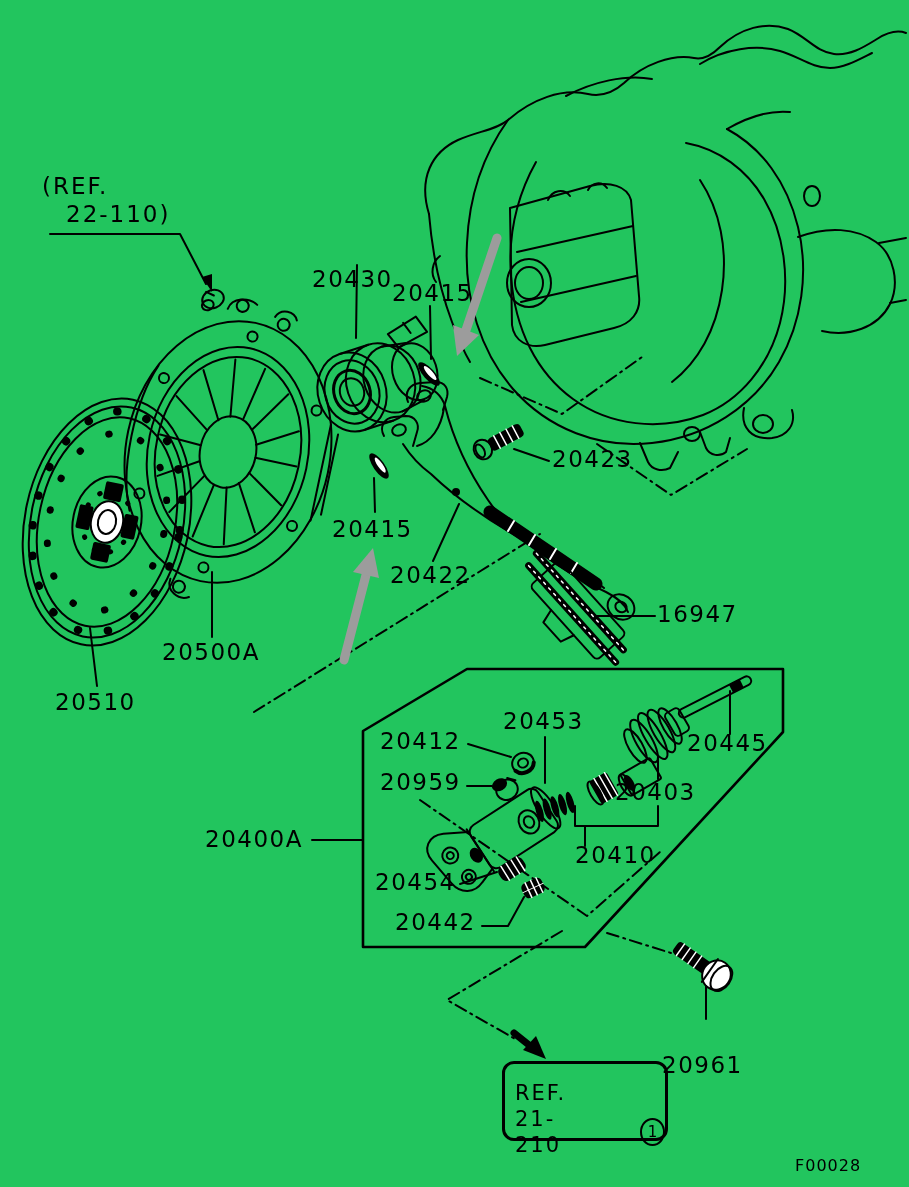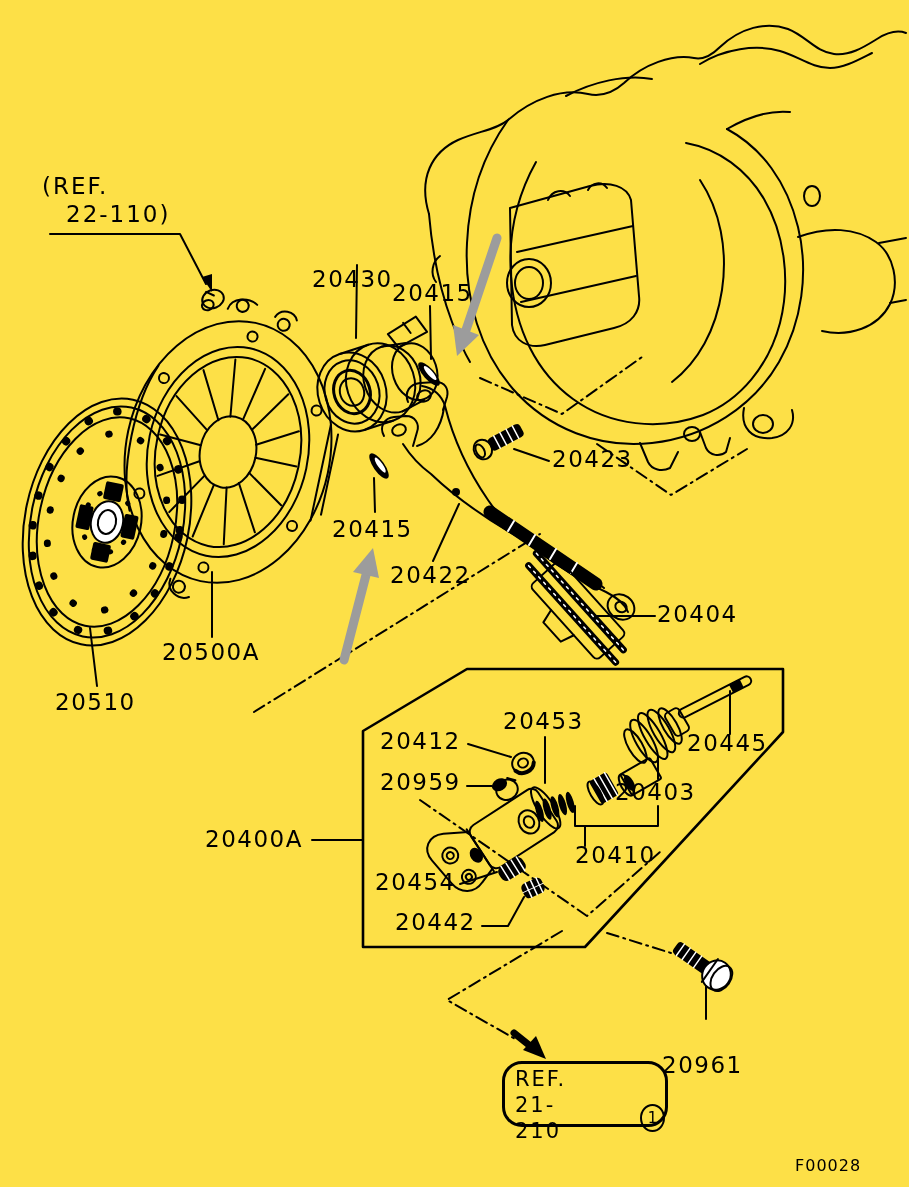--- a/index.html
+++ b/index.html
@@ -1,22 +1,22 @@
 <!DOCTYPE html>
 <html><head>
 <meta charset="utf-8">
 <style>
   html,body{margin:0;padding:0;background:#fff;}
-  #stage{position:relative;width:909px;height:1187px;background:#fde047;overflow:hidden;
+  #stage{position:relative;width:909px;height:1187px;background:#22c55e;overflow:hidden;
          font-family:"DejaVu Sans","Liberation Sans",sans-serif;}
   #art{position:absolute;left:0;top:0;}
   .lbl{position:absolute;color:#000;font-size:23px;letter-spacing:1.5px;white-space:pre;line-height:27px;}
   .small{font-size:16px;letter-spacing:1px;margin-top:16px;}
   .refbox{position:absolute;left:502px;top:1061px;width:150px;height:58px;border:3px solid #000;
-          border-radius:20px;padding:2px 0 0 10px;font-size:21px;letter-spacing:2px;line-height:26px;}
+          border-radius:12px;padding:16px 0 0 10px;font-size:21px;letter-spacing:2px;line-height:26px;}
   .refbox .row{display:flex;align-items:center;gap:44px;}
   .badge{display:inline-block;width:24px;height:24px;border:2px solid #000;border-radius:50%;
          font-size:15px;letter-spacing:0;line-height:24px;text-align:center;margin-left:6px;}
   .reftop{position:absolute;left:42px;top:172px;font-size:23px;letter-spacing:2px;line-height:28px;white-space:pre;}
 </style>
 </head>
 <body>
 
 <div id="stage">
 
@@ -277,21 +277,21 @@
   </g>
 </svg>
 
 <div class="reftop"><span>(REF.</span><br><span style="margin-left:24px;">22-110)</span></div>
 
 <div class="lbl" style="left:312px;top:238px;margin-top:28px;">20430</div>
 <div class="lbl" style="left:392px;top:280px;">20415</div>
 <div class="lbl" style="left:552px;top:446px;">20423</div>
 <div class="lbl" style="left:332px;top:516px;">20415</div>
 <div class="lbl" style="left:390px;top:562px;">20422</div>
-<div class="lbl" style="left:657px;top:601px;">20404</div>
+<div class="lbl" style="left:657px;top:601px;">16947</div>
 <div class="lbl" style="left:162px;top:639px;">20500A</div>
 <div class="lbl" style="left:55px;top:689px;">20510</div>
 <div class="lbl" style="left:503px;top:708px;">20453</div>
 <div class="lbl" style="left:380px;top:728px;">20412</div>
 <div class="lbl" style="left:687px;top:730px;">20445</div>
 <div class="lbl" style="left:380px;top:769px;">20959</div>
 <div class="lbl" style="left:615px;top:779px;">20403</div>
 <div class="lbl" style="left:205px;top:826px;">20400A</div>
 <div class="lbl" style="left:575px;top:842px;">20410</div>
 <div class="lbl" style="left:375px;top:869px;">20454</div>

